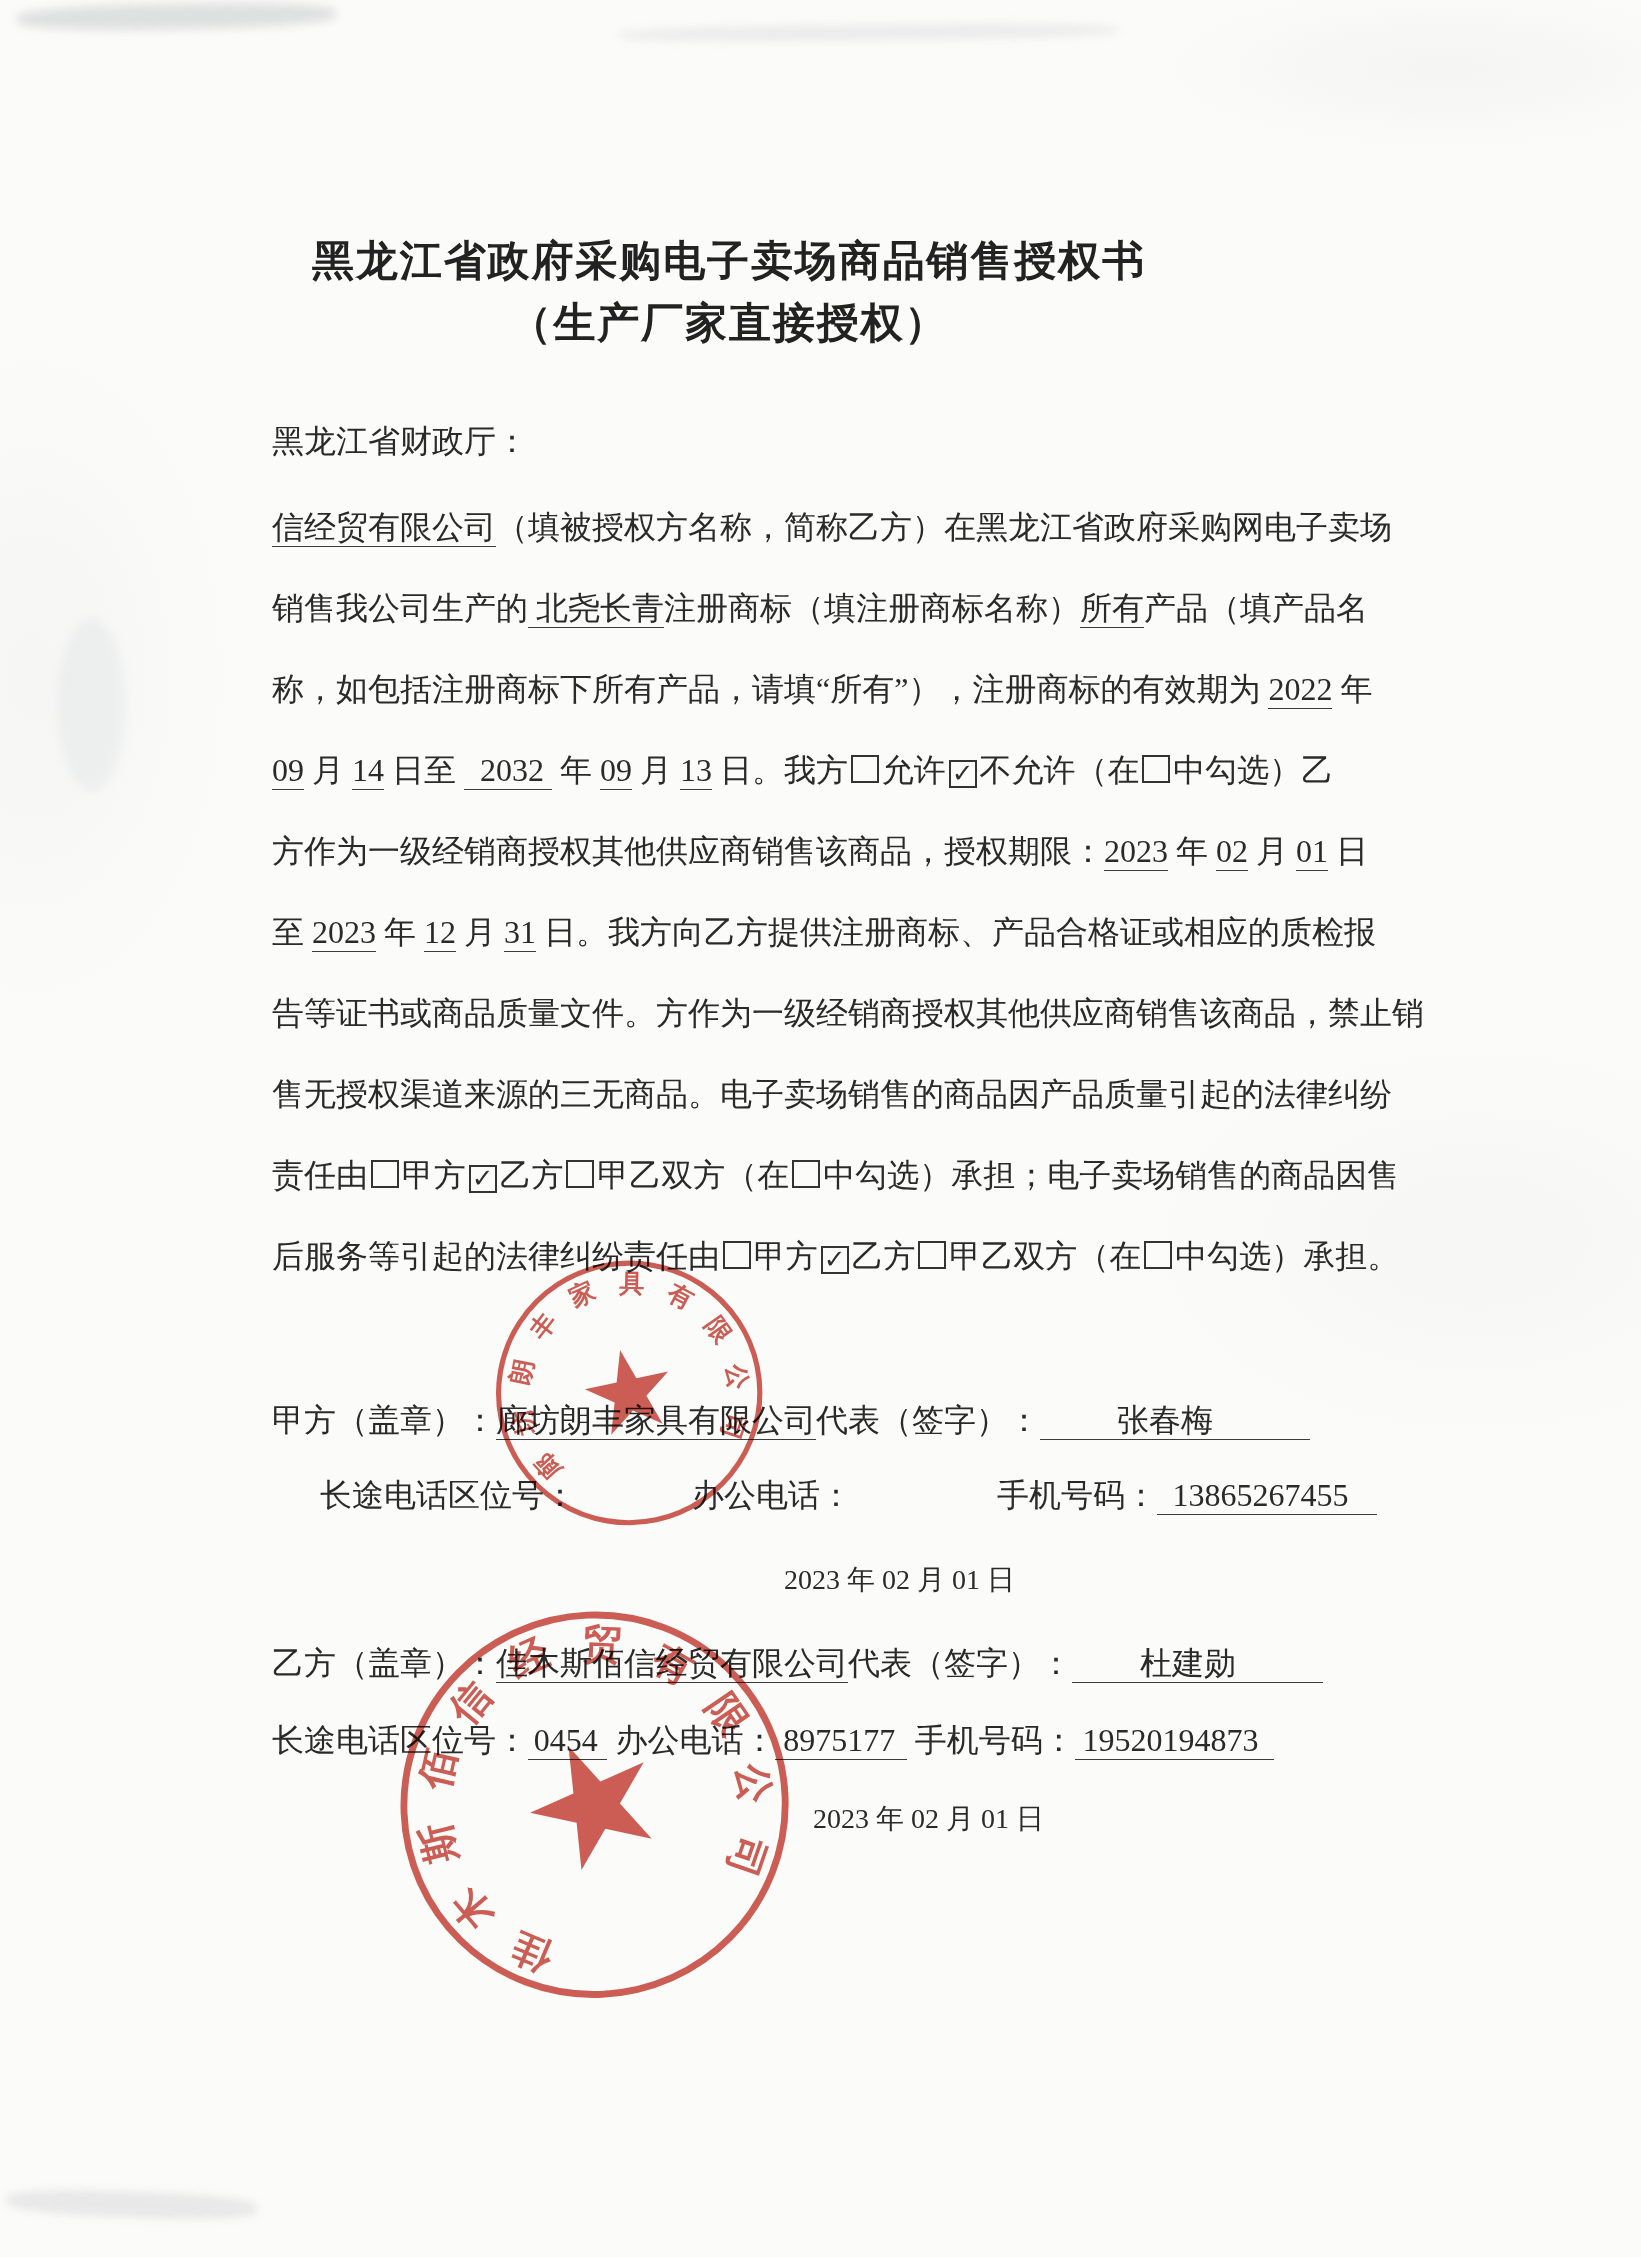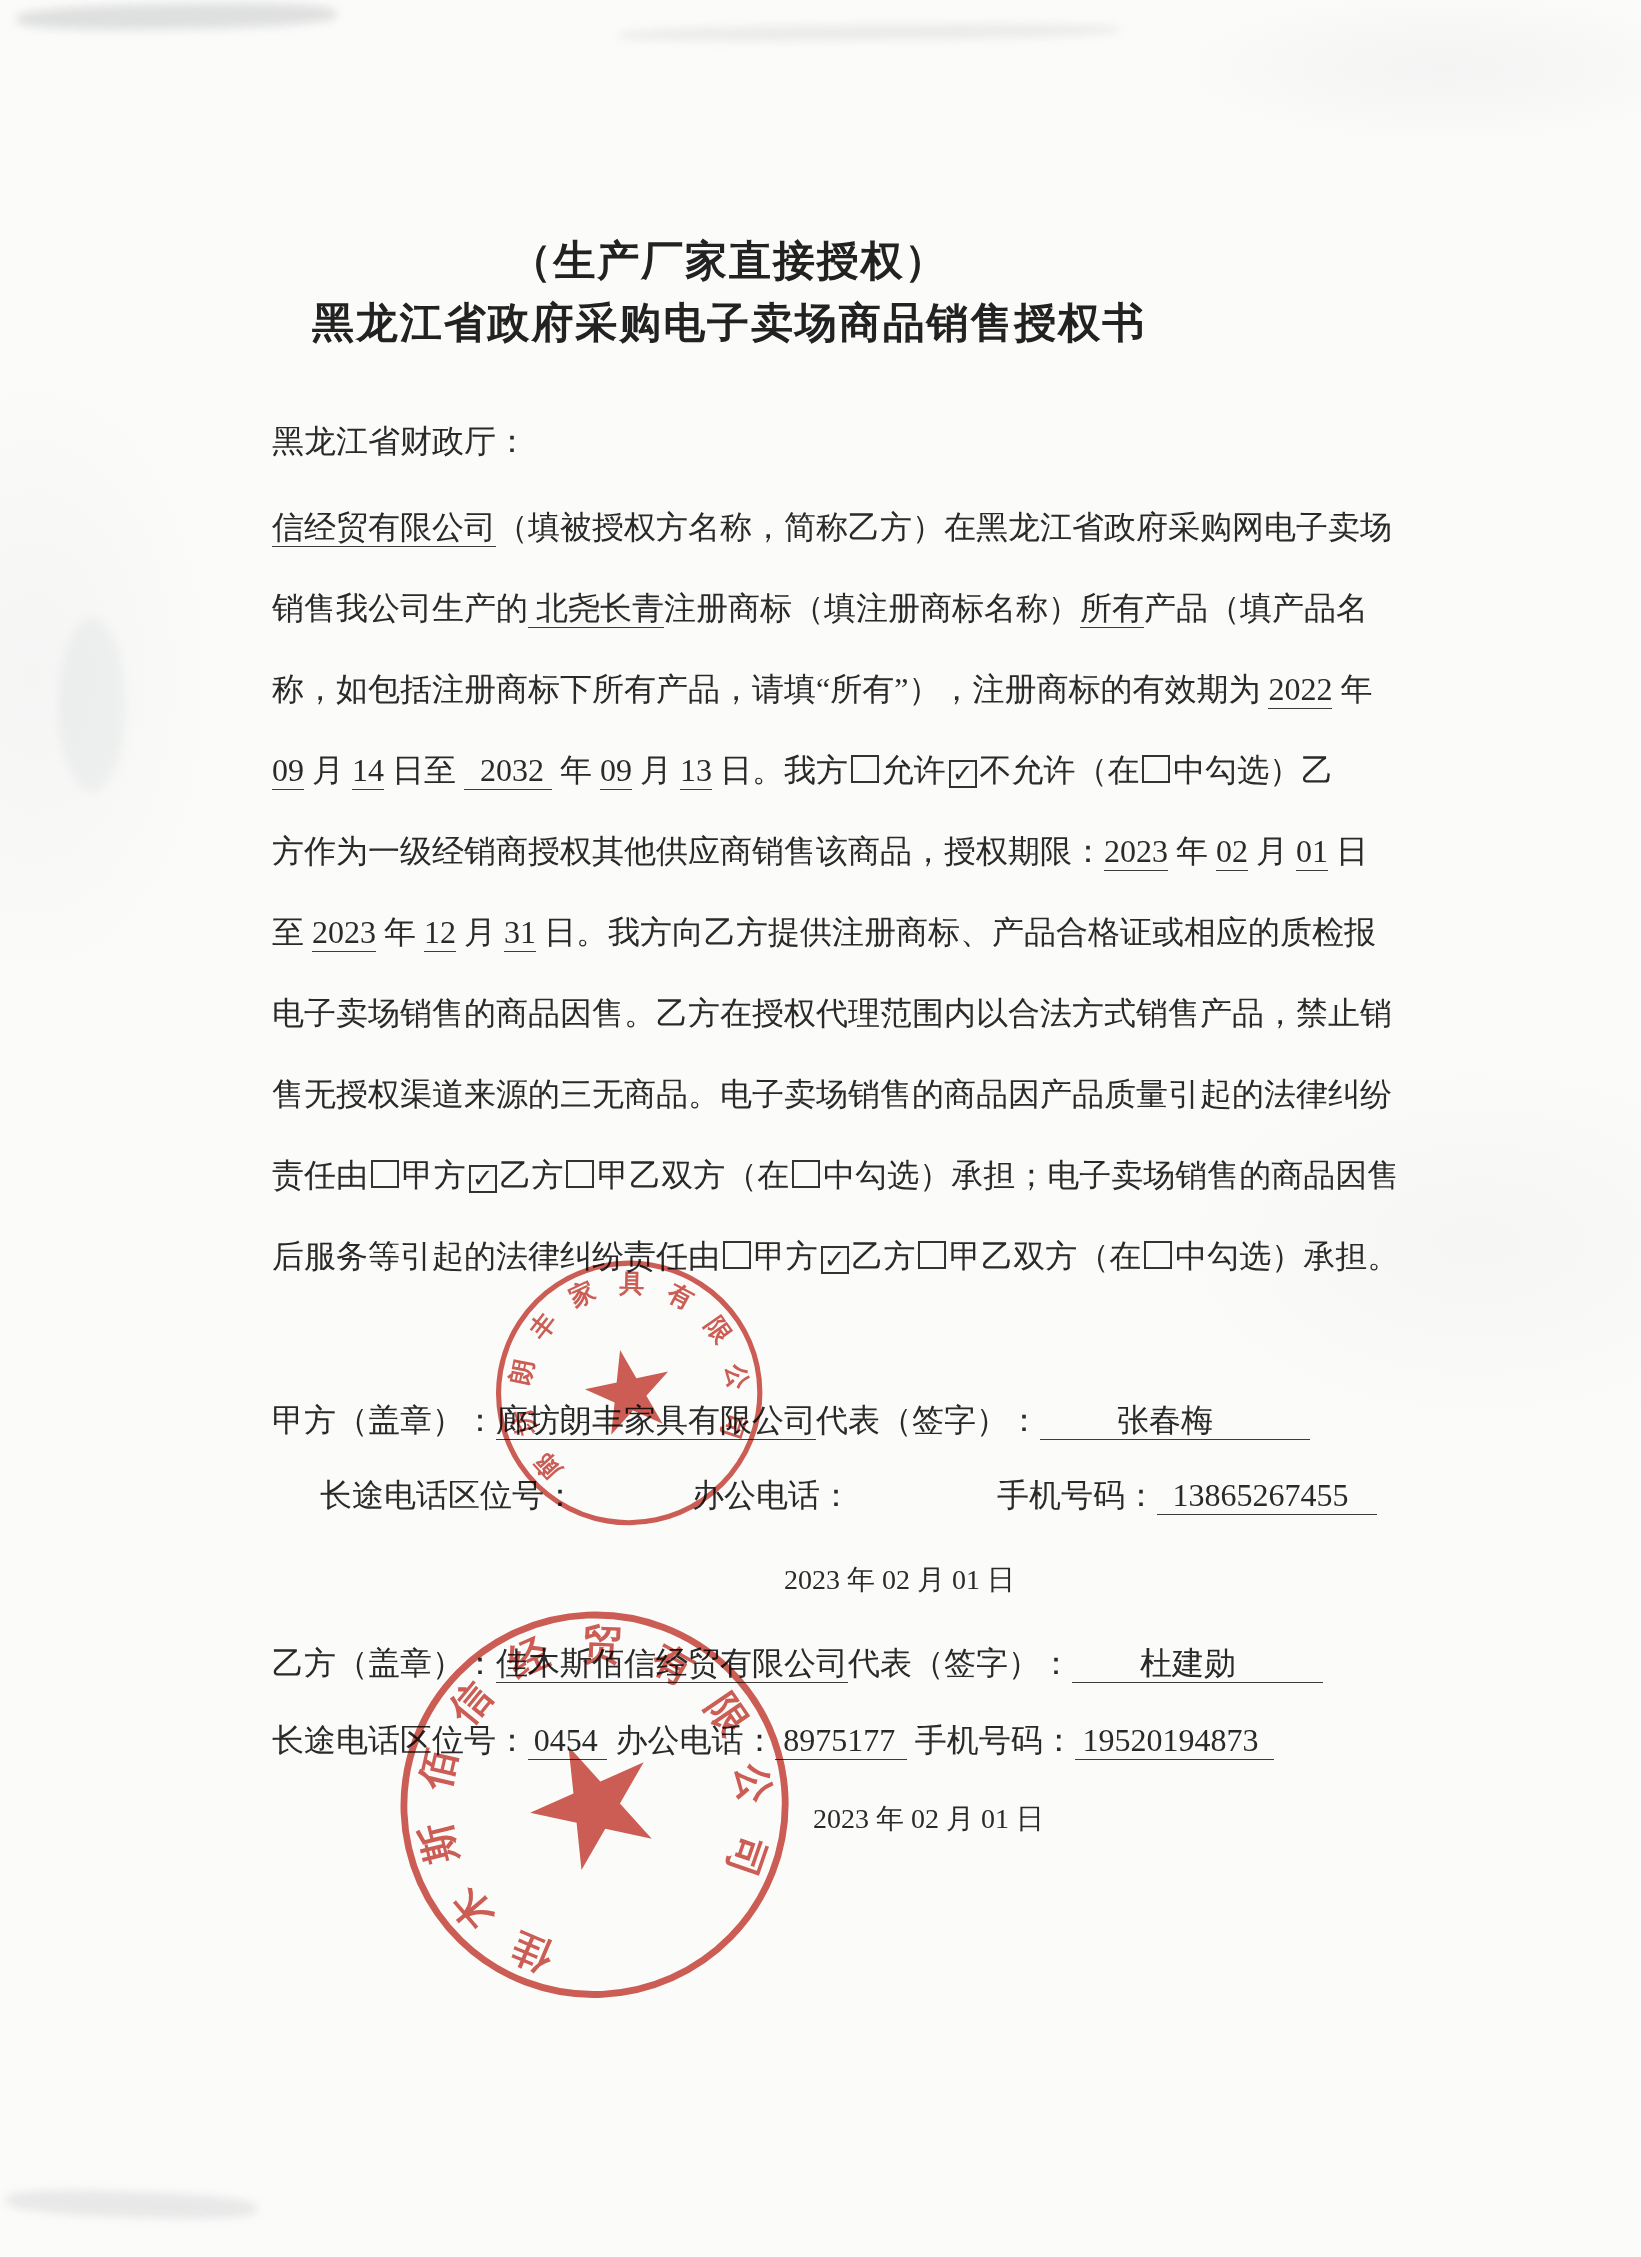--- a/index.html
+++ b/index.html
@@ -55,34 +55,34 @@
 <body>
 
 <div class="page">
 
   <div class="smudge sm1"></div>
   <div class="smudge sm2"></div>
   <div class="smudge sm3"></div>
   <div class="smudge sm4"></div>
 
   <div class="titleblock">
+    <div>黑龙江省政府采购电子卖场商品销售授权书</div>
     <div>（生产厂家直接授权）</div>
-    <div>黑龙江省政府采购电子卖场商品销售授权书</div>
   </div>
 
   <div class="salutation">黑龙江省财政厅：</div>
 
   <div class="para">
       <div class="pline"><span class="u">信经贸有限公司</span><span>（填被授权方名称，简称乙方）在黑龙江省政府采购网电子卖场</span></div>
       <div class="pline"><span>销售我公司生产的</span><span class="u"> 北尧长青</span><span>注册商标（填注册商标名称）</span><span class="u">所有</span><span>产品（填产品名</span></div>
       <div class="pline"><span>称，如包括注册商标下所有产品，请填“所有”），注册商标的有效期为 </span><span class="u">2022</span><span> 年</span></div>
       <div class="pline"><span class="u">09</span><span> 月 </span><span class="u">14</span><span> 日至 </span><span class="u">  2032 </span><span> 年 </span><span class="u">09</span><span> 月 </span><span class="u">13</span><span> 日。我方<span class="cbx"></span>允许<span class="cbx"><span>✓</span></span>不允许（在<span class="cbx"></span>中勾选）乙</span></div>
       <div class="pline"><span>方作为一级经销商授权其他供应商销售该商品，授权期限：</span><span class="u">2023</span><span> 年 </span><span class="u">02</span><span> 月 </span><span class="u">01</span><span> 日</span></div>
       <div class="pline"><span>至 </span><span class="u">2023</span><span> 年 </span><span class="u">12</span><span> 月 </span><span class="u">31</span><span> 日。我方向乙方提供注册商标、产品合格证或相应的质检报</span></div>
-      <div class="pline"><span>电子卖场销售的商品因售。乙方在授权代理范围内以合法方式销售产品，禁止销</span></div>
+      <div class="pline"><span>告等证书或商品质量文件。方作为一级经销商授权其他供应商销售该商品，禁止销</span></div>
       <div class="pline"><span>售无授权渠道来源的三无商品。电子卖场销售的商品因产品质量引起的法律纠纷</span></div>
       <div class="pline"><span>责任由<span class="cbx"></span>甲方<span class="cbx"><span>✓</span></span>乙方<span class="cbx"></span>甲乙双方（在<span class="cbx"></span>中勾选）承担；电子卖场销售的商品因售</span></div>
       <div class="pline"><span>后服务等引起的法律纠纷责任由<span class="cbx"></span>甲方<span class="cbx"><span>✓</span></span>乙方<span class="cbx"></span>甲乙双方（在<span class="cbx"></span>中勾选）承担。</span></div>
     </div>
 
   <div class="segline l12"><span>甲方（盖章）：</span><span class="u">廊坊朗丰家具有限公司</span><span>代表（签字）：</span><span class="u" style="padding-left: 77px; padding-right: 97px;">张春梅</span></div>
   <div class="segline l13"><span>长途电话区位号：</span><span class="gap" style="width: 116px;"></span><span>办公电话：</span><span class="gap" style="width: 145px;"></span><span>手机号码：</span><span class="u" style="padding-left: 15.4px; padding-right: 29px;">13865267455</span></div>
   <div class="dateline d1">2023 年 02 月 01 日</div>
 
   <div class="segline l15"><span>乙方（盖章）：</span><span class="u">佳木斯佰信经贸有限公司</span><span>代表（签字）：</span><span class="u" style="padding-left: 68px; padding-right: 87px;">杜建勋</span></div>

